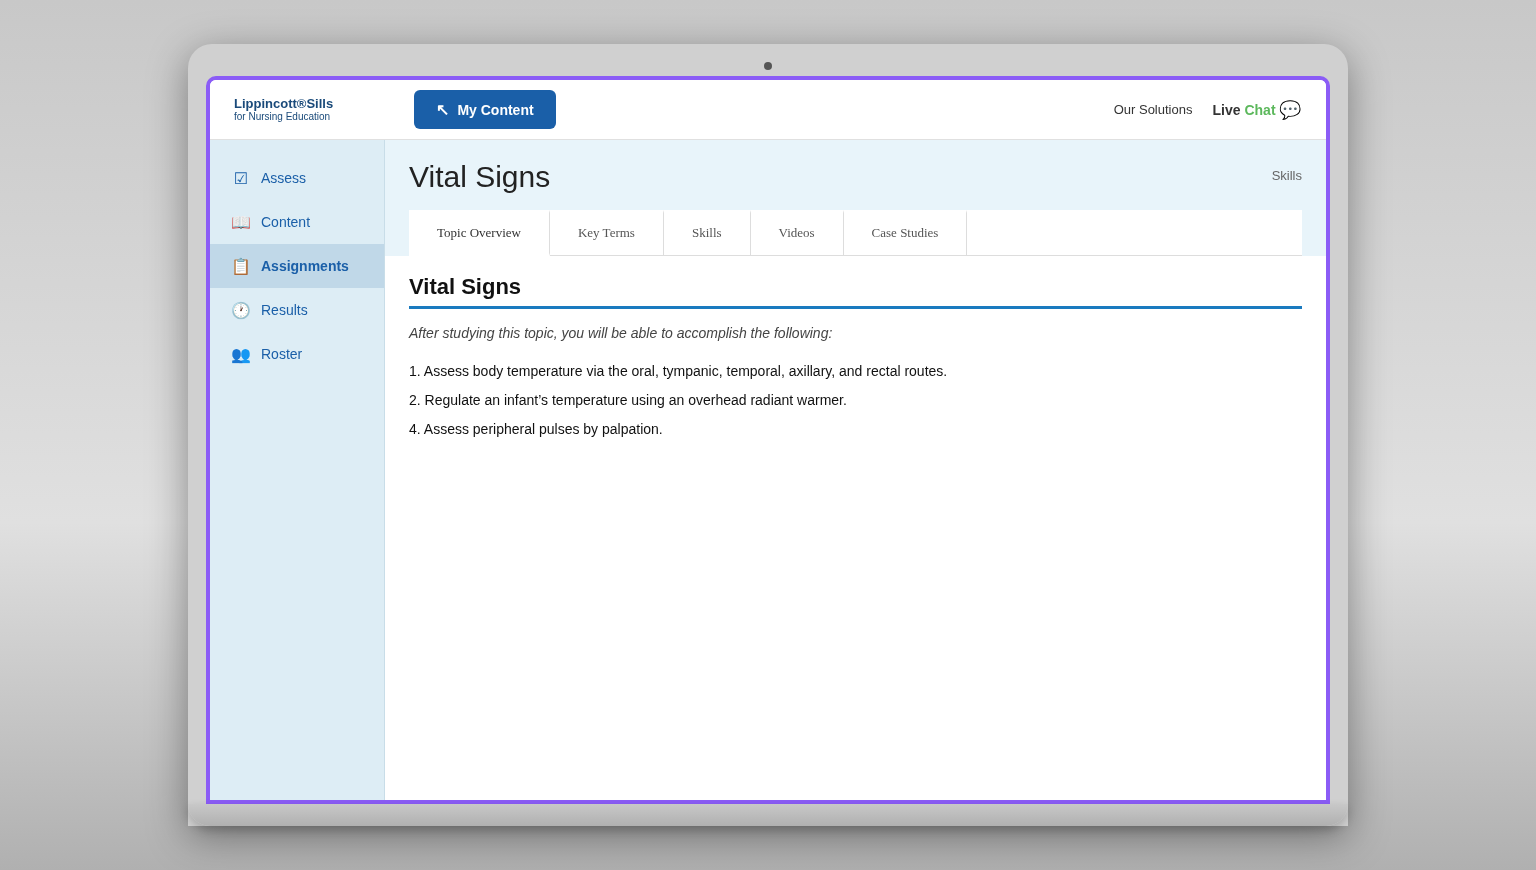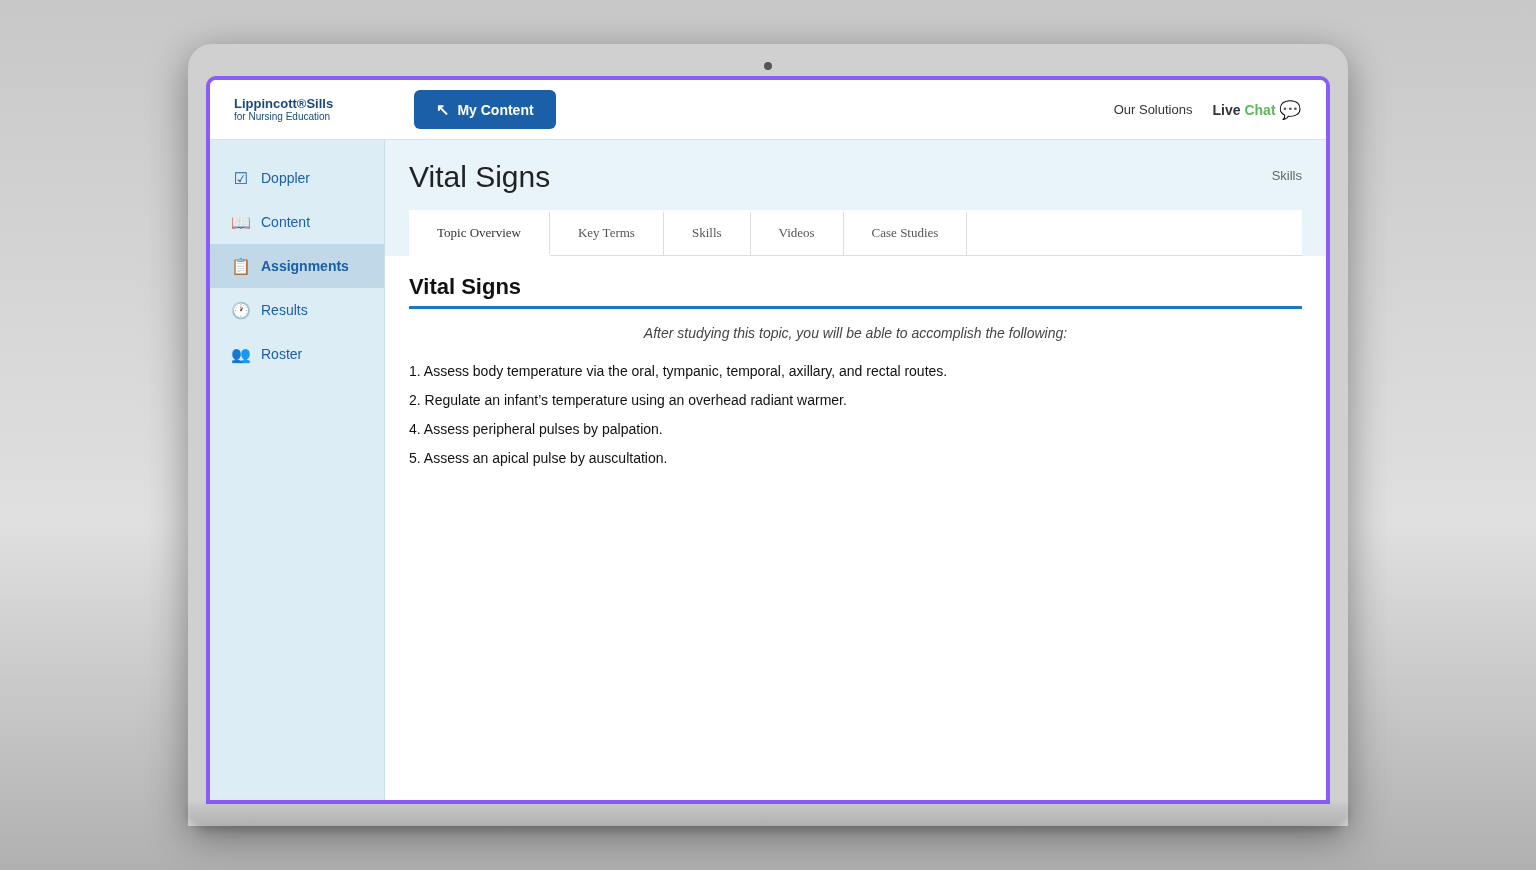--- a/index.html
+++ b/index.html
@@ -233,21 +233,20 @@
     .learning-objectives-title {
       font-size: 15px;
       font-weight: bold;
       color: #111;
     }
     .intro-text {
       font-style: italic;
       color: #444;
       font-size: 14px;
       margin-bottom: 16px;
-      text-align: center;
     }
     .objectives-list {
       list-style: none;
       padding: 0;
     }
     .objectives-list li {
       font-size: 14px;
       color: #111;
       padding: 4px 0;
       line-height: 1.5;
@@ -279,21 +278,21 @@
             <span style="font-size:18px;">💬</span>
           </div>
         </div>
       </div>
 
       <div class="main-body">
 
         <div class="sidebar">
           <div class="sidebar-item">
             <span class="sidebar-icon">☑</span>
-            <span>Doppler</span>
+            <span>Assess</span>
           </div>
           <div class="sidebar-item">
             <span class="sidebar-icon">📖</span>
             <span>Content</span>
           </div>
           <div class="sidebar-item active">
             <span class="sidebar-icon">📋</span>
             <span>Assignments</span>
           </div>
           <div class="sidebar-item">
@@ -336,21 +335,20 @@
 
           <div class="topic-content">
             <div class="topic-heading">Vital Signs</div>
             <div class="blue-divider"></div>
             <p class="intro-text">After studying this topic, you will be able to accomplish the following:</p>
             <ul class="objectives-list">
 
             <li>1. Assess body temperature via the oral, tympanic, temporal, axillary, and rectal routes.</li>
                 <li>2. Regulate an infant’s temperature using an overhead radiant warmer.</li>
                 <li>4. Assess peripheral pulses by palpation.</li>
-                <li>5. Assess an apical pulse by auscultation.</li>
               </ul>
           </div>
         </div>
       </div>
     </div>
   </div>
   <div class="laptop-base"></div>
 </div>
 
 </body></html>

